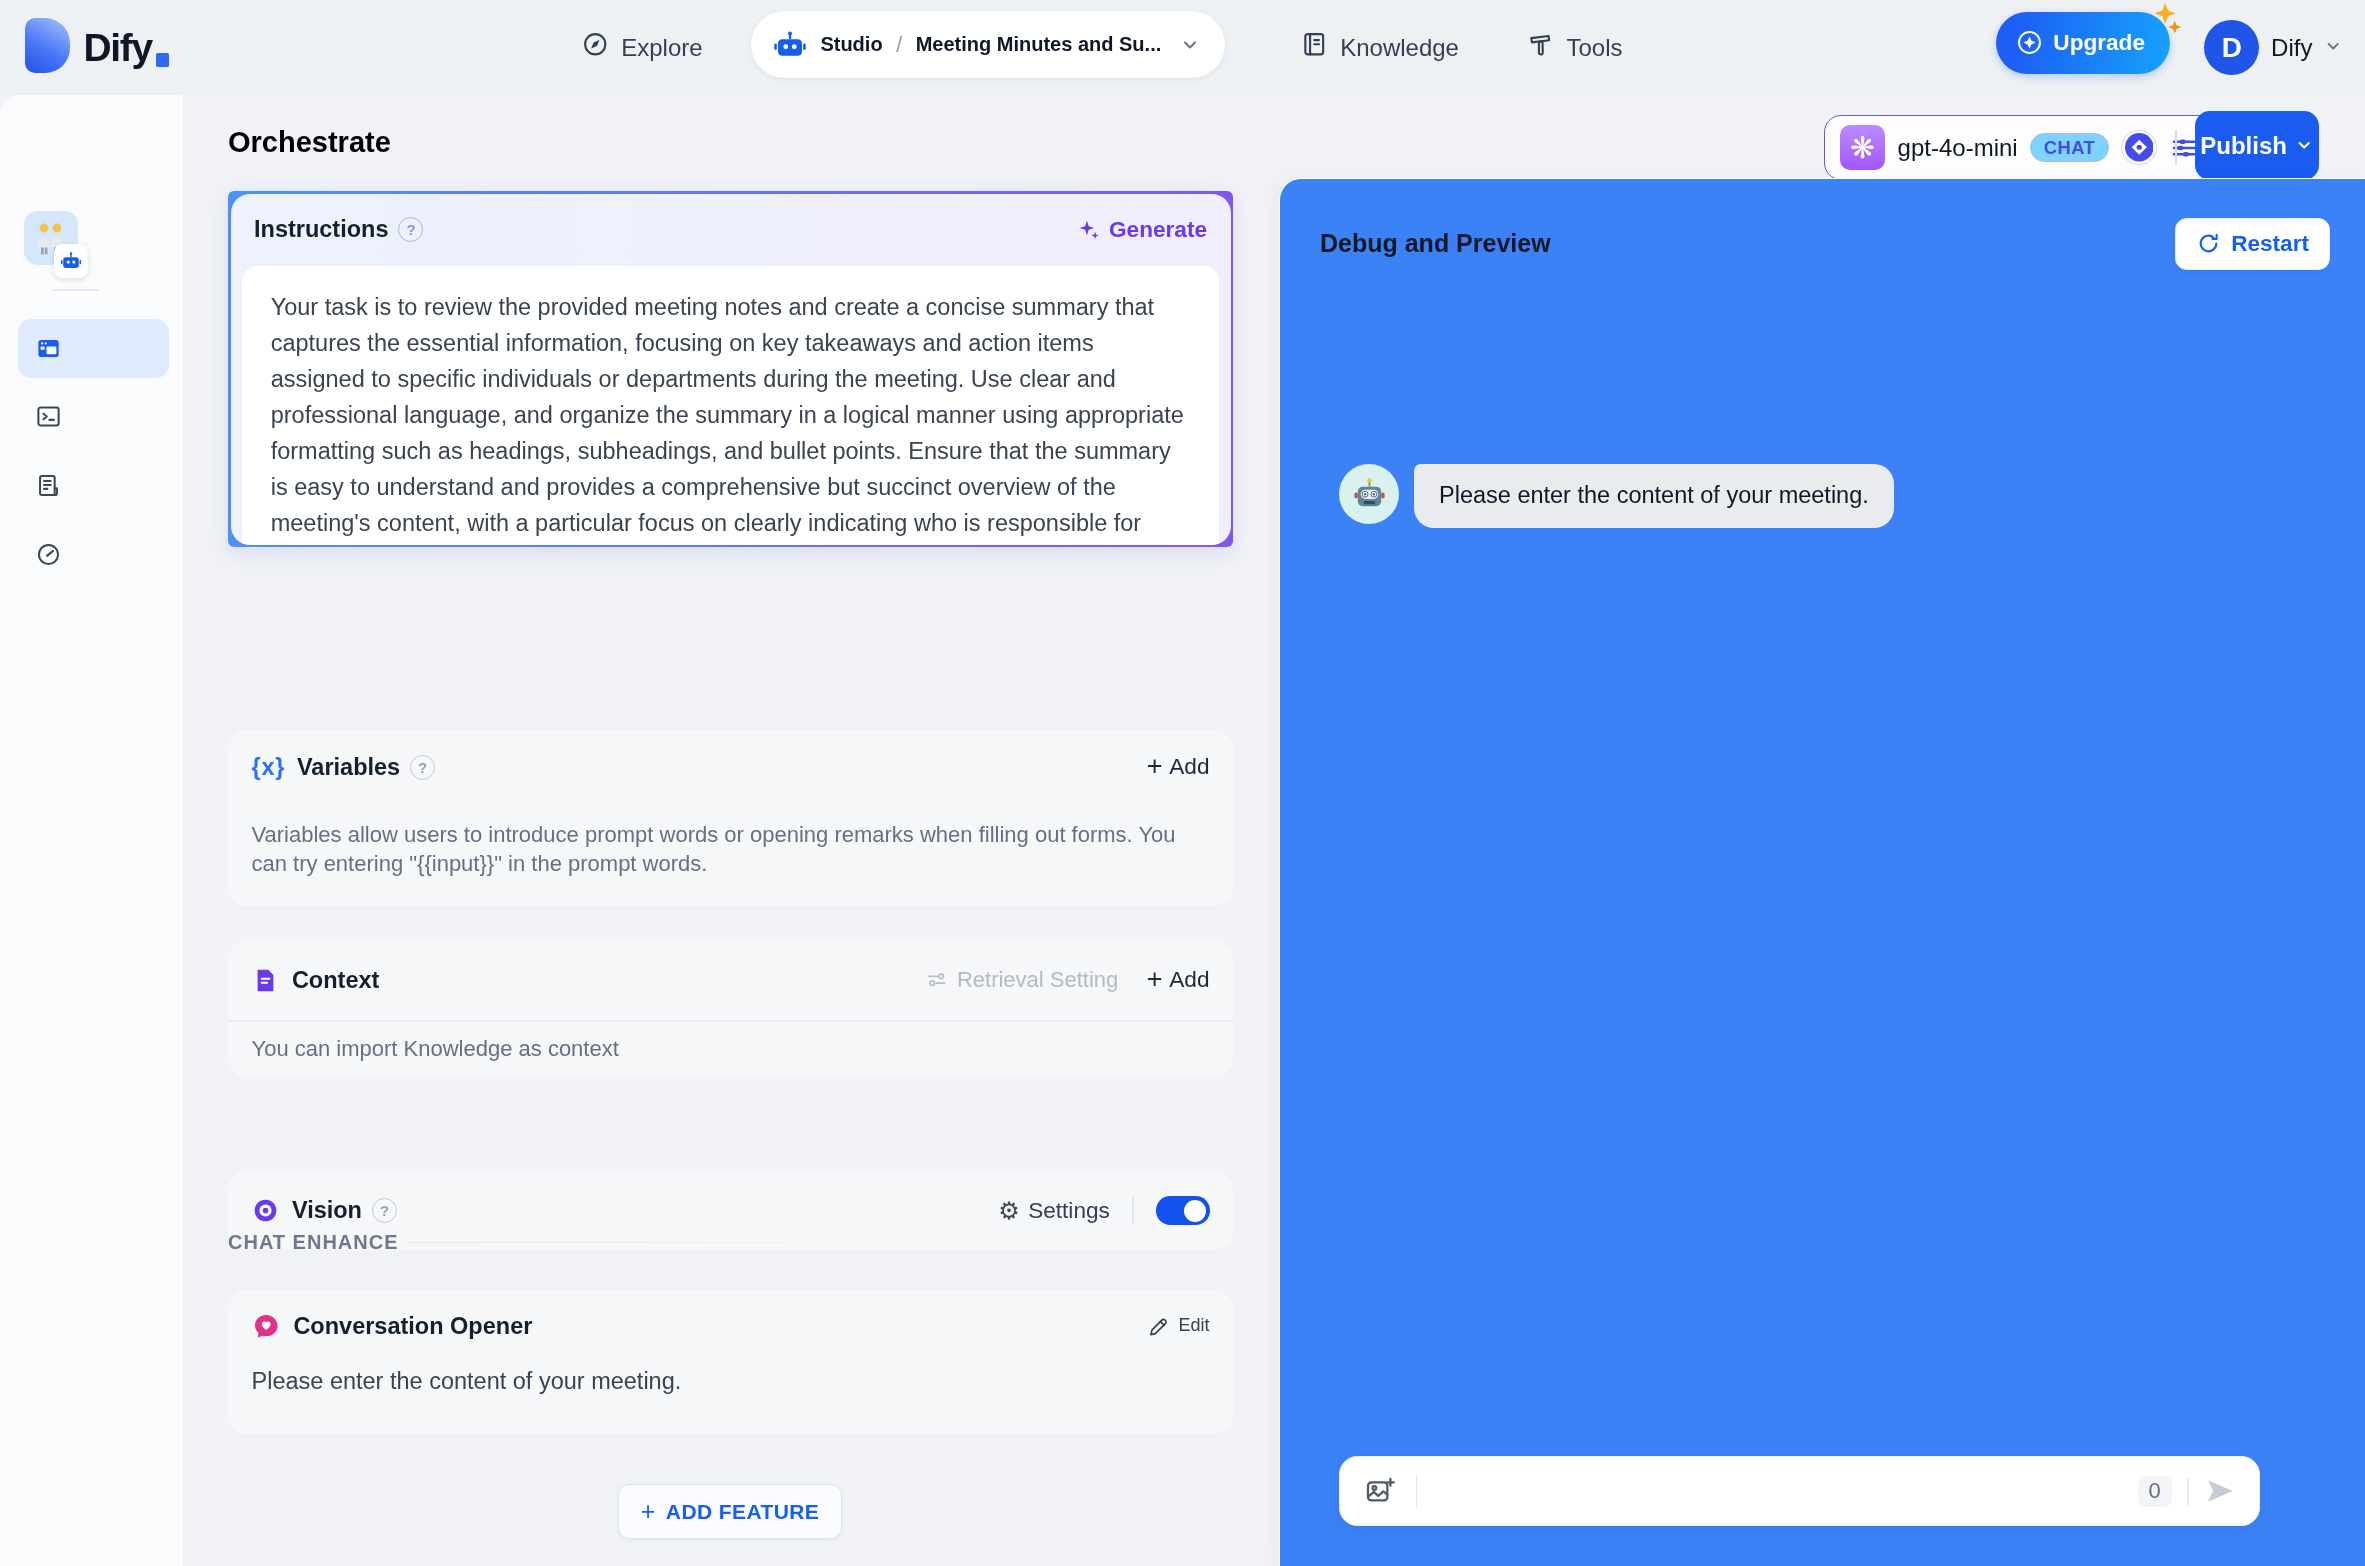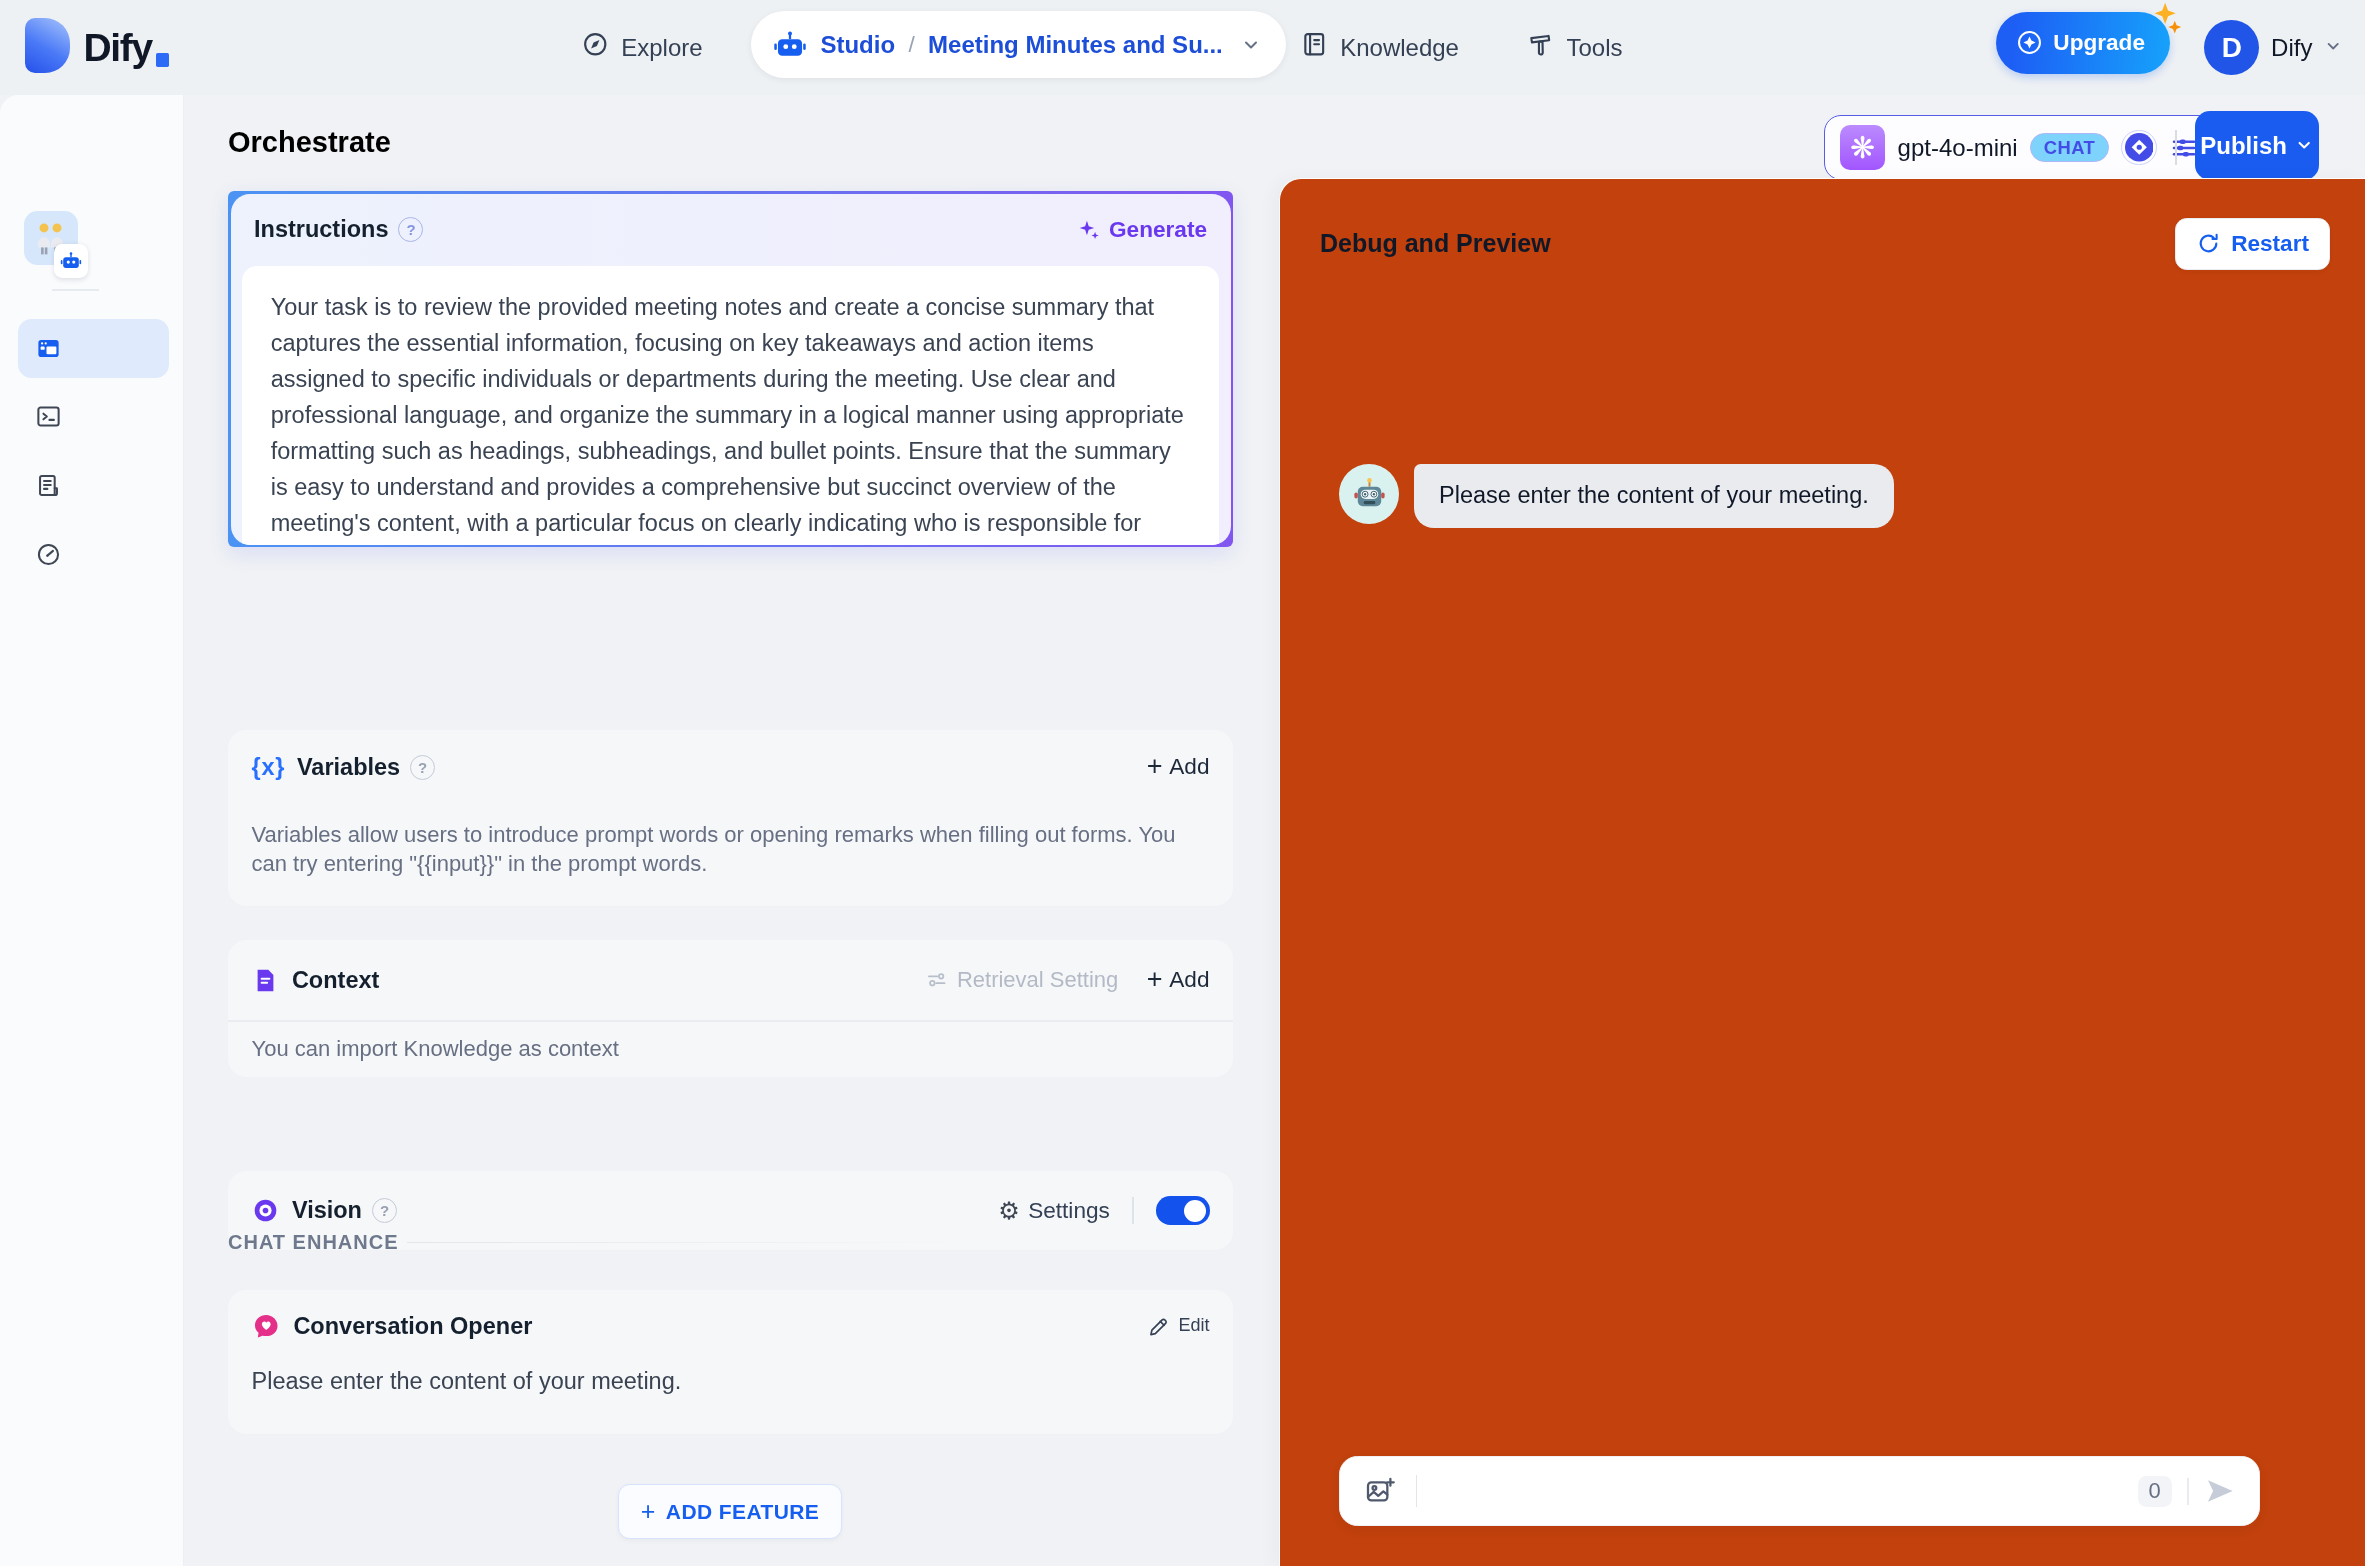--- a/index.html
+++ b/index.html
@@ -16,21 +16,21 @@
   .logo-dot { width:13.4px; height:13.4px; background:#2d6af6; margin-left:4.2px; margin-bottom:6.7px; border-radius:1.7px; }
 
   .nav-item { position:absolute; top:0; height:95px; display:flex; align-items:center; gap:11.7px;
     font-size:24px; color:#344054; font-weight:500; cursor:pointer; }
   .nav-explore { left:581px; } .nav-knowledge { left:1300px; } .nav-tools { left:1526px;gap:12px; }
   .nav-item svg { width:28.5px; height:28.5px; }
 
   .crumb-pill { position:absolute; left:751px; top:11px; height:67px; border-radius:34px; background:#ffffff;
     box-shadow:0 1.7px 6.7px rgba(16,24,40,.07); display:flex; align-items:center; padding:0 25px 0 22px; gap:13.4px; }
   .crumb-pill .bot { width:34px; height:34px; }
-  .crumb-strong { font-size:24px; font-weight:700; color:#1d4ed8; }
+  .crumb-strong { font-size:20px; font-weight:700; color:#0f172a; }
   .crumb-sep { font-size:22.6px; color:#98a2b3; }
   .crumb-chev { margin-left:5px; display:flex; }
 
   .upgrade { position:absolute; right:196px; top:11.7px; height:62px; border-radius:31px; padding:0 25px 0 20px;
     background:linear-gradient(95deg,#1d5ef5 10%,#16a2fb 100%); display:flex; align-items:center; gap:10px;
     color:#fff; font-size:22.6px; font-weight:600; box-shadow:0 3.4px 8.4px rgba(21,94,239,.25); cursor:pointer; }
   .upgrade .gem { width:27px; height:27px; display:flex; }
   .upgrade .sparkle { position:absolute; top:-11.7px; right:-13.4px; width:44px; height:44px; }
 
   .account { position:absolute; right:23.5px; top:0; height:95px; display:flex; align-items:center; gap:11.7px; }
@@ -126,21 +126,21 @@
   .edit-btn svg { width:23.5px; height:23.5px; }
   .opener-text { font-size:23.5px; color:#3a4352; padding:0 23.5px; margin-top:27px; }
 
   .add-feature { position:absolute; left:618px; top:1484px; width:224px; height:55px; background:#fbfcff;
     border:1.7px solid #d6e2ff; border-radius:11.7px; display:flex; align-items:center; justify-content:center; gap:10px;
     color:#155eef; font-size:21px; font-weight:600; letter-spacing:0.4px; cursor:pointer;
     box-shadow:0 1.7px 5px rgba(16,24,40,.04); }
   .add-feature .plus { font-size:25px; font-weight:400; }
 
   
-  .debug { position:absolute; left:1279px; top:178px; right:0; bottom:0; background:#c2410c;
+  .debug { position:absolute; left:1279px; top:178px; right:0; bottom:0; background:#3b82f6;
     border-top-left-radius:22px; border-left:1.7px solid #ffffff; border-top:1.7px solid #ffffff;
     box-shadow:-6.7px 0 17px rgba(31,35,41,.03); }
   .debug-head { position:absolute; left:40px; right:36px; top:37px; height:55px; display:flex; align-items:center; }
   .debug-title { font-size:25px; font-weight:700; color:#101828; }
   .restart { height:52px; background:#fff; border:0.8px solid #ebedf1; border-radius:11.7px; padding:0 20px;
     display:flex; align-items:center; gap:10px; font-size:22.6px; font-weight:600; color:#155eef; cursor:pointer;
     box-shadow:0 1.7px 4.2px rgba(16,24,40,.04); }
   .restart svg { width:25px; height:25px; }
   .uif-card { position:absolute; left:40px; right:36px; top:116px; background:#fff; border-radius:17px;
     padding:22px 34px 25px 25px; box-shadow:0 1.7px 6.7px rgba(16,24,40,.04); }

